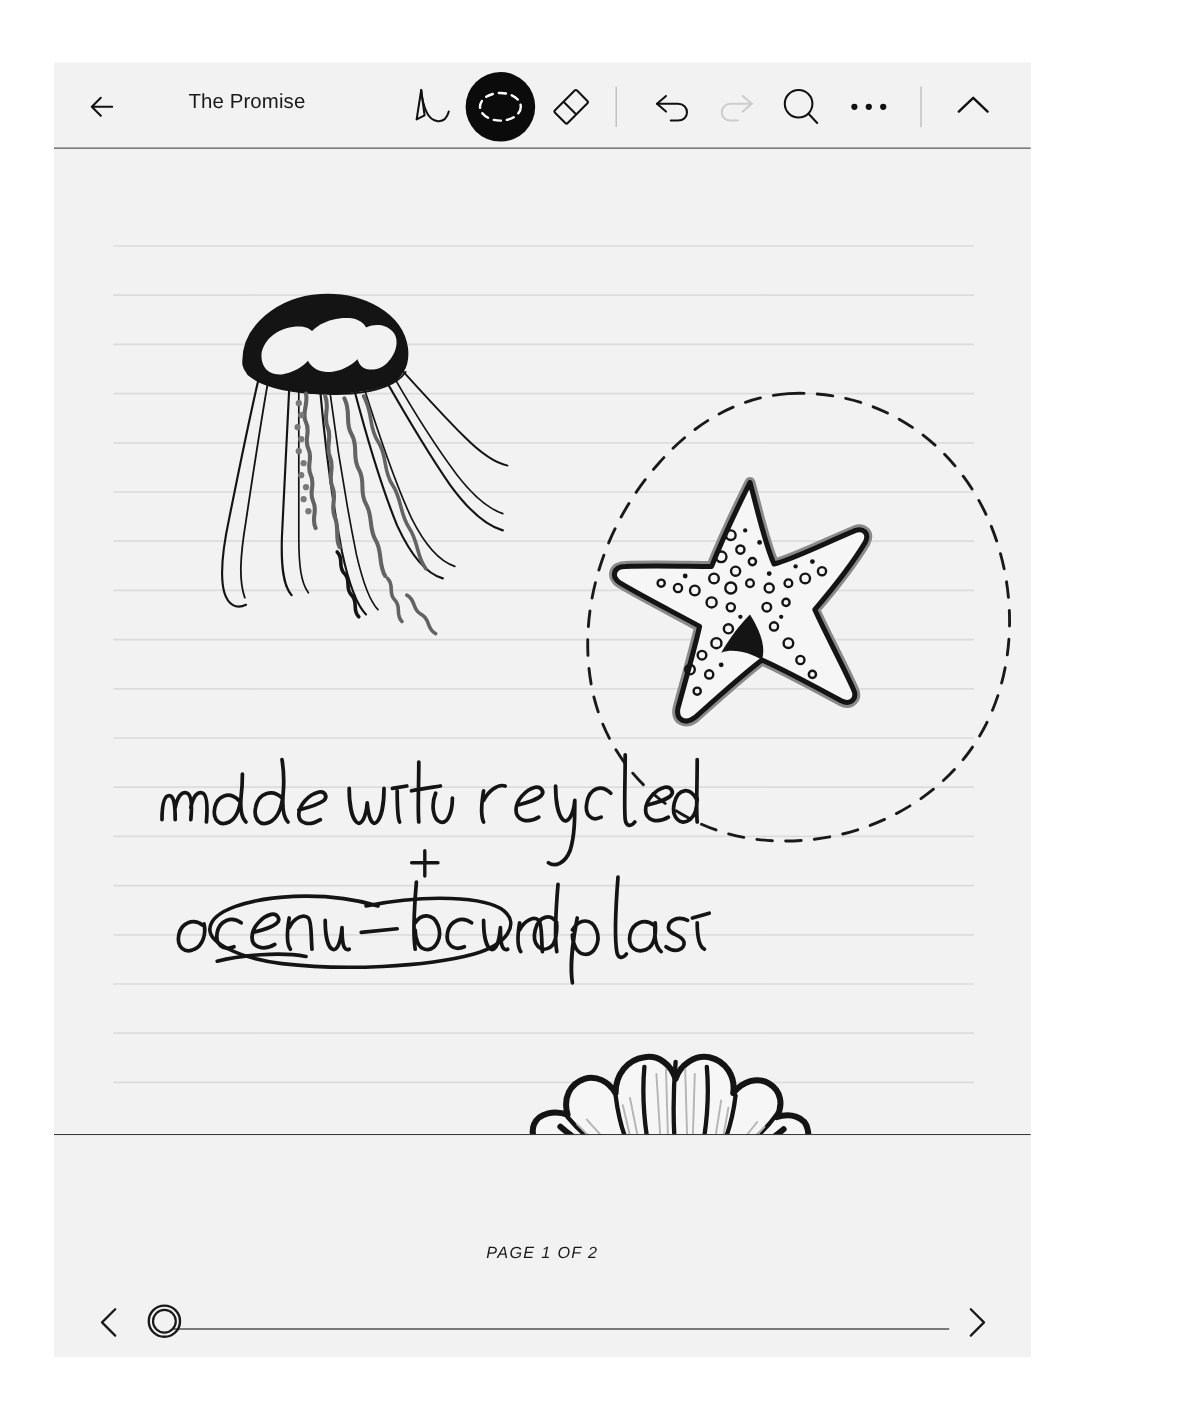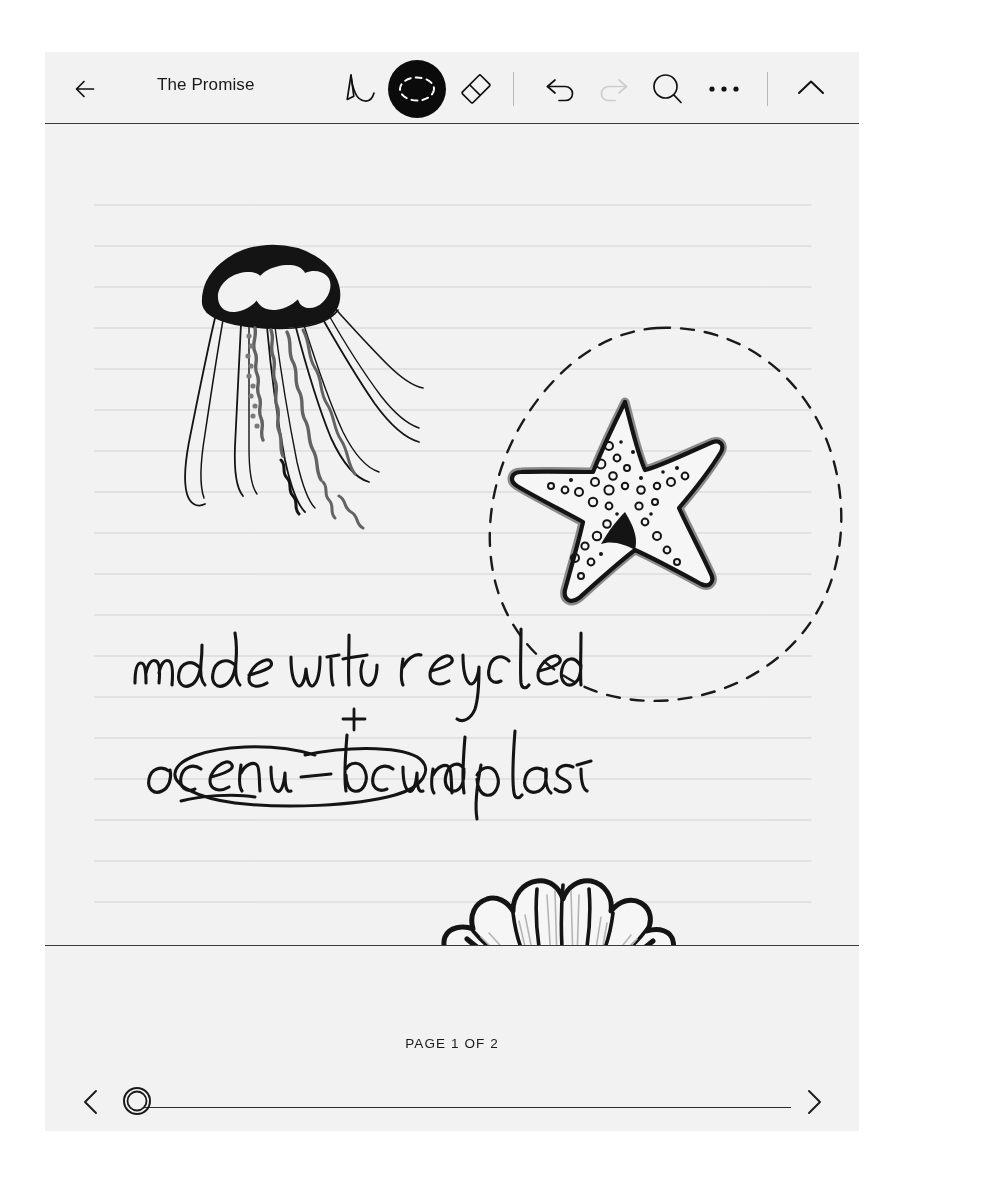--- a/index.html
+++ b/index.html
@@ -126,20 +126,21 @@
     background: #f2f2f2;
   }
   .page-label {
     position: absolute;
     left: 0; top: 90px;
     width: 814px;
     text-align: center;
     font-size: 13.5px;
     letter-spacing: 1.1px;
     color: #1a1a1a;
+    font-style: italic;
   }
 
   .pager-prev {
     position: absolute;
     left: 34px; top: 141px;
     width: 24px; height: 30px;
     cursor: pointer;
   }
   .pager-next {
     position: absolute;

